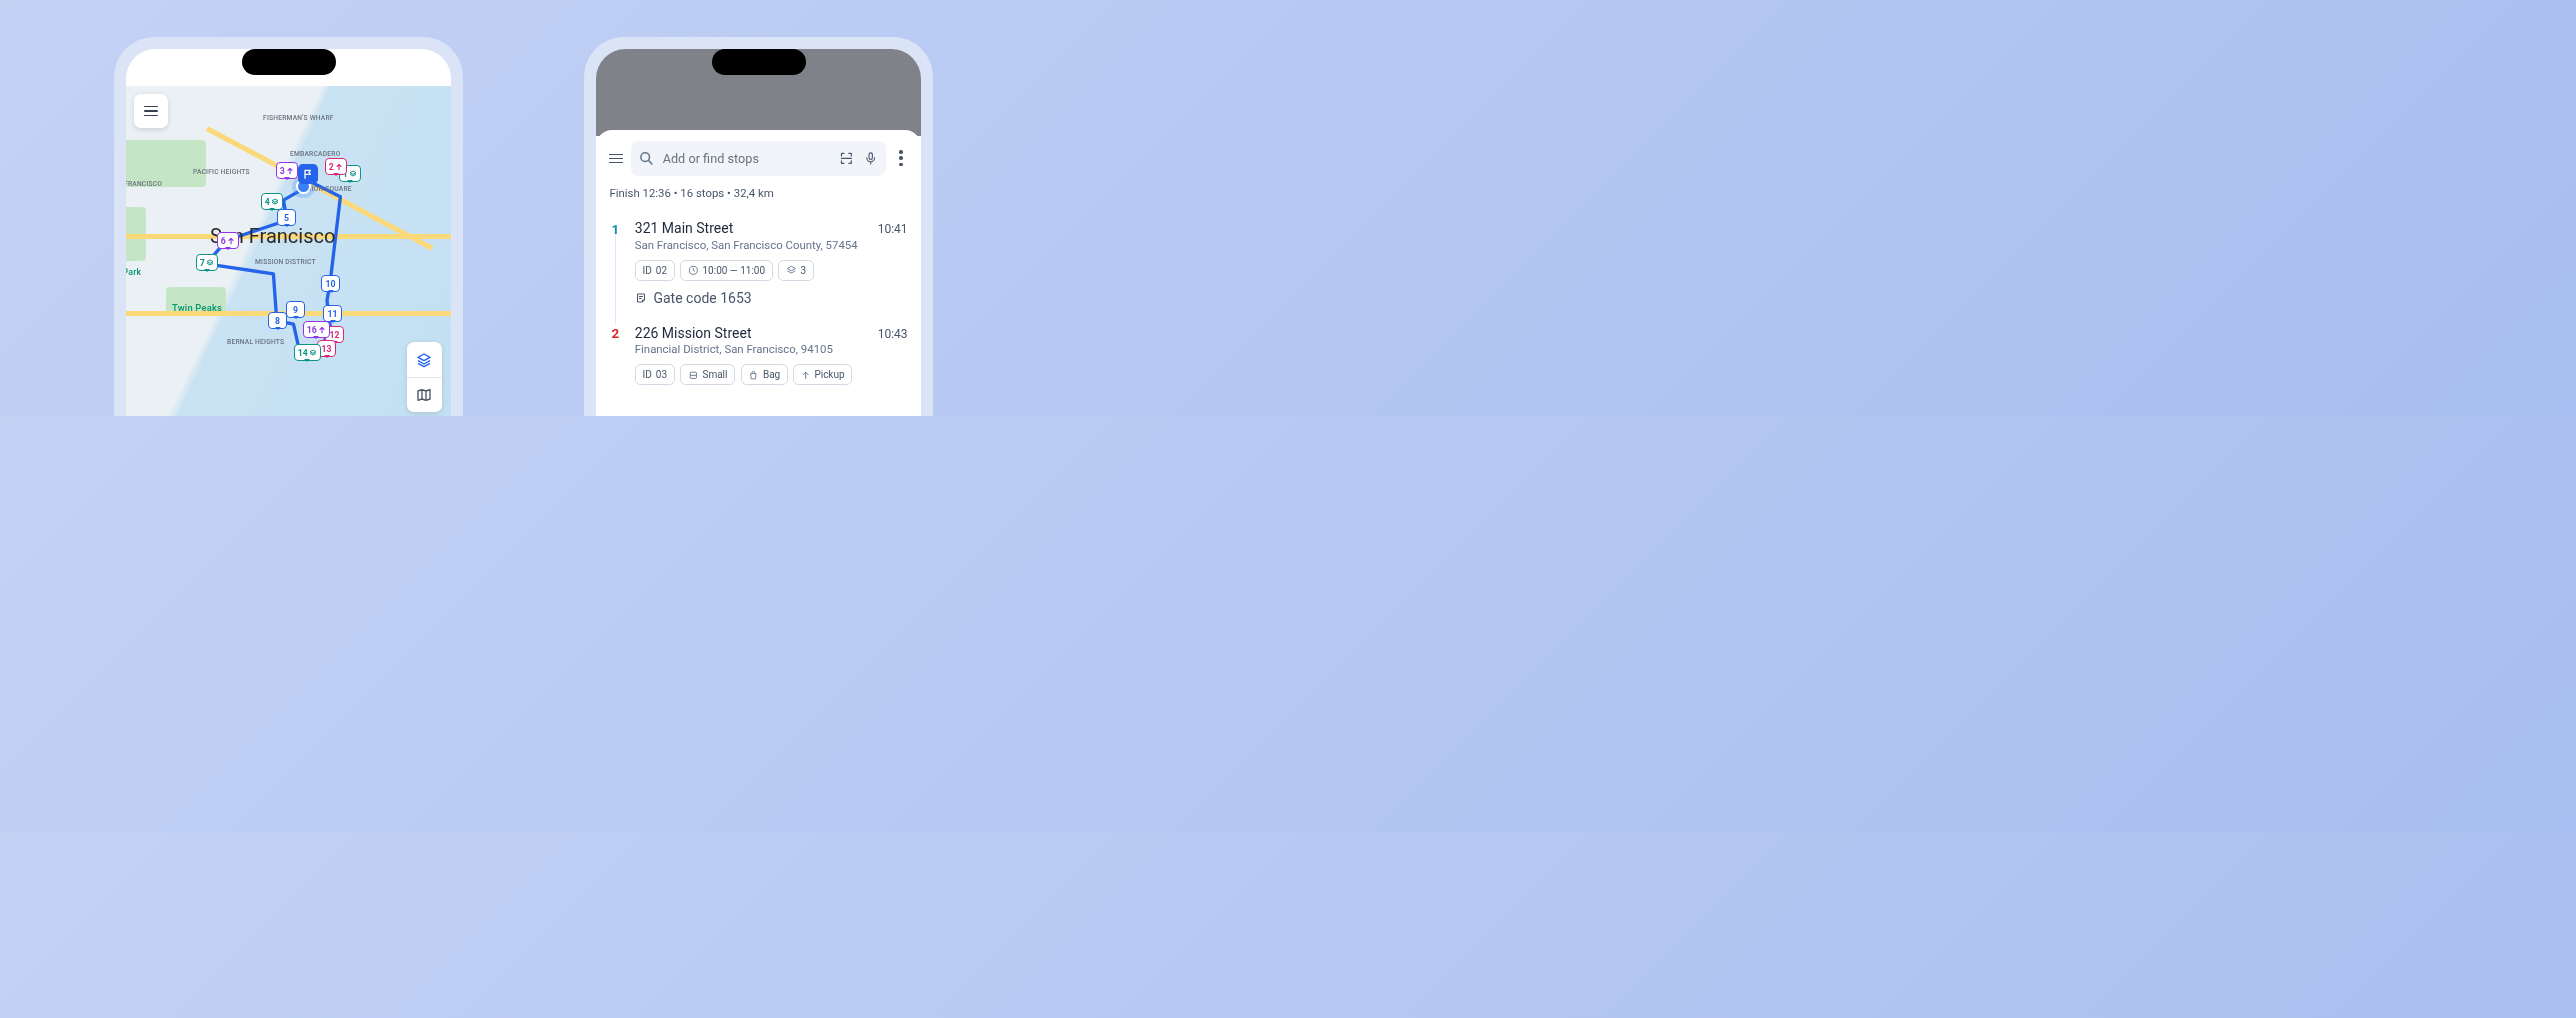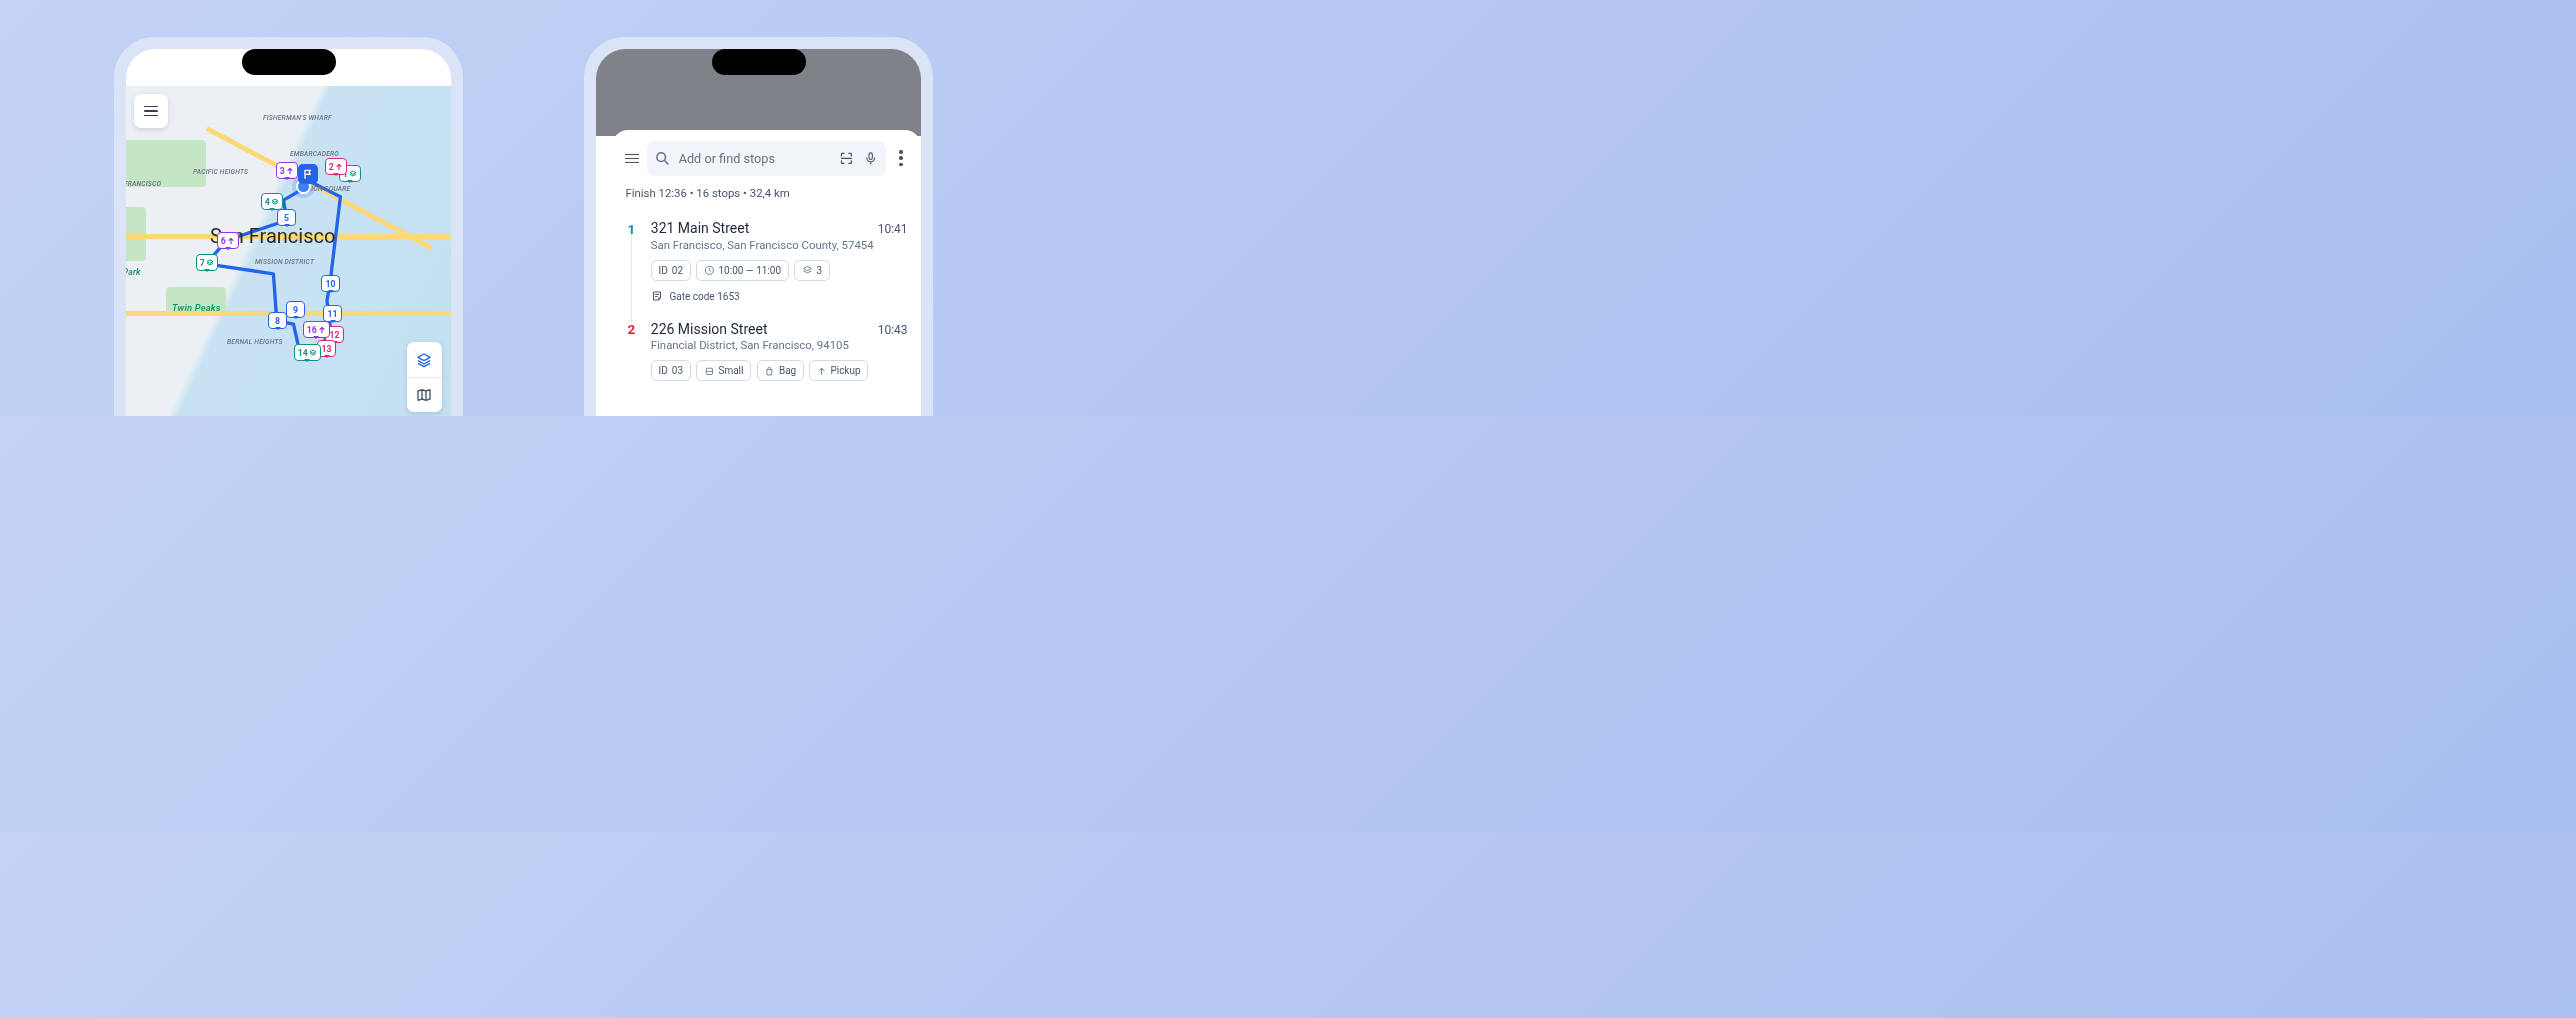--- a/index.html
+++ b/index.html
@@ -82,21 +82,20 @@
 .road-diag { width: 255px; height: 4.7px; top: 40px; left: 81px; transform: rotate(28deg); transform-origin: left; }
 .route { position: absolute; inset: 0; }
 
 .map-label {
   position: absolute;
   font-size: 6.7px;
   color: #6b7280;
   font-weight: 500;
   text-transform: uppercase;
   letter-spacing: 0.2px;
-  font-style: italic;
 }
 .city-label {
   position: absolute;
   font-size: 20px;
   color: #2b2b2b;
   font-weight: 400;
   left: 84px;
   top: 138px;
 }
 .google-label {
@@ -189,21 +188,20 @@
 .map-dim::after {
   content:''; position:absolute; inset:0;
   background: rgba(55,65,81,0.28);
 }
 .sheet {
   position: absolute;
   top: 81px; left: 0; right: 0; bottom: 0;
   background: #fff;
   border-radius: 16px 16px 0 0;
   padding: 10.7px 0 0 0;
-  margin-left: 16px;
 }
 .sheet-header {
   display: flex; align-items: center; gap: 6.7px;
   padding: 0 12px 8px 12px;
 }
 .search-wrap {
   flex: 1;
   height: 35px;
   background: #f1f4f8;
   border-radius: 8px;
@@ -254,21 +252,21 @@
 .chips { display: flex; flex-wrap: wrap; gap: 5.4px; margin-top: 8px; }
 .chip {
   display: inline-flex; align-items: flex-end; gap: 4px;
   padding: 4px 6.7px;
   border: 0.7px solid #d1d9e3;
   border-radius: 5.4px;
   font-size: 10px;
   color: #475569;
 }
 .chip svg { flex-shrink: 0; }
-.note { display: flex; align-items: center; gap: 6.7px; margin-top: 9.4px; color: #475569; font-size: 10px; }
+.note { display: flex; align-items: center; gap: 6.7px; margin-top: 9.4px; color: #475569; font-size: 14px; }
 
 svg { overflow: visible; }
 </style>
 </head>
 <body>
 
 <div class="phone">
   <div class="notch"></div>
   <div class="screen">
 

